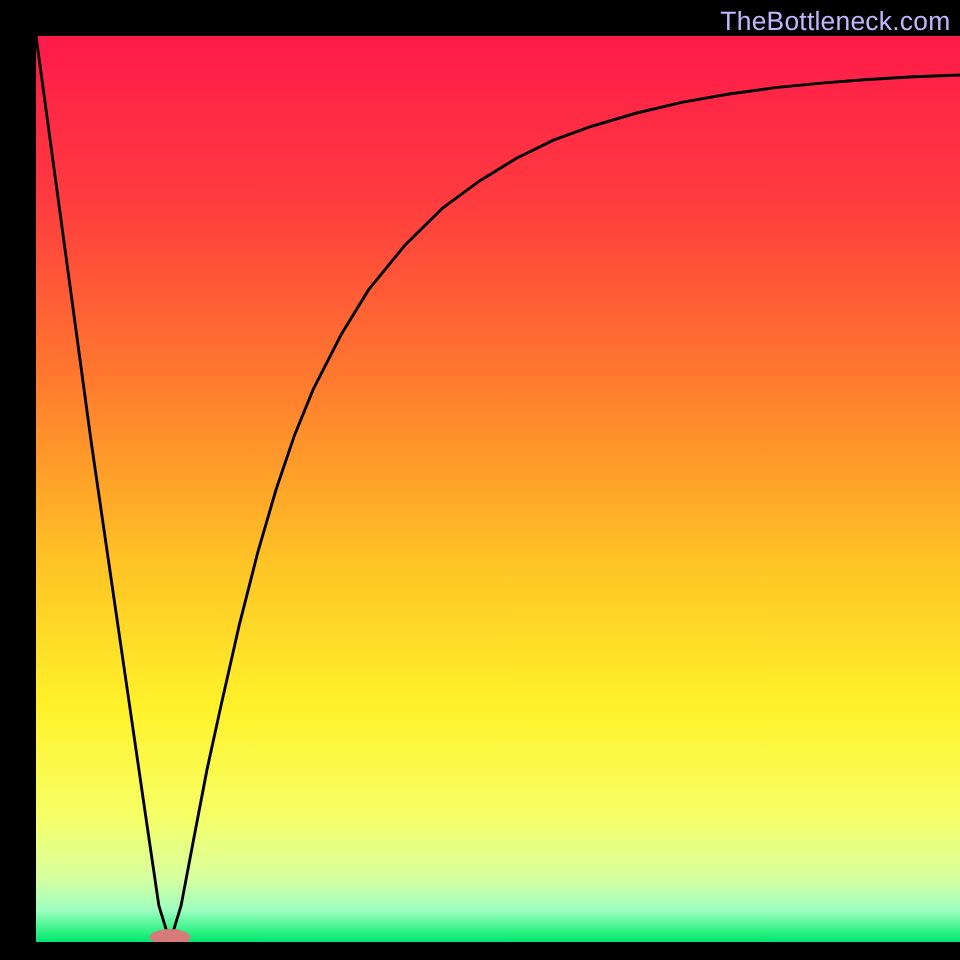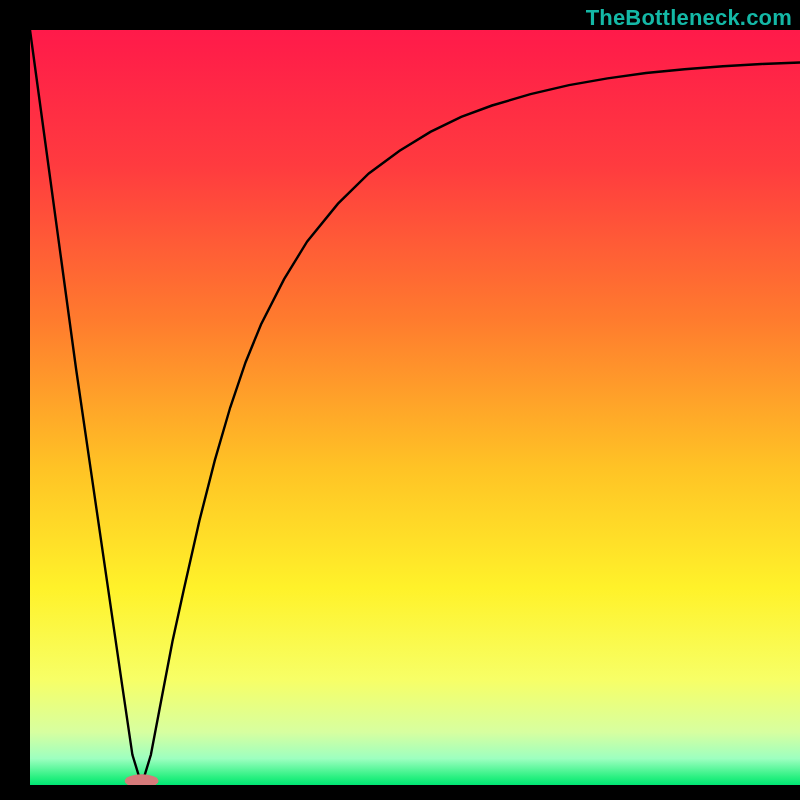--- a/index.html
+++ b/index.html
@@ -21,23 +21,23 @@
     position: absolute;
     left: 30px;
     top: 30px;
     width: 770px;
     height: 755px;
   }
   .watermark {
     position: absolute;
     top: 5px;
     right: 8px;
-    color: #14b8a6;
+    color: #c4b5fd;
     font-size: 22px;
-    font-weight: 700;
+    font-weight: 400;
     letter-spacing: 0.2px;
     user-select: none;
     margin-left: 12px;
   }
   svg { display: block; }
 </style>
 </head>
 <body>
 
 <div class="frame">

